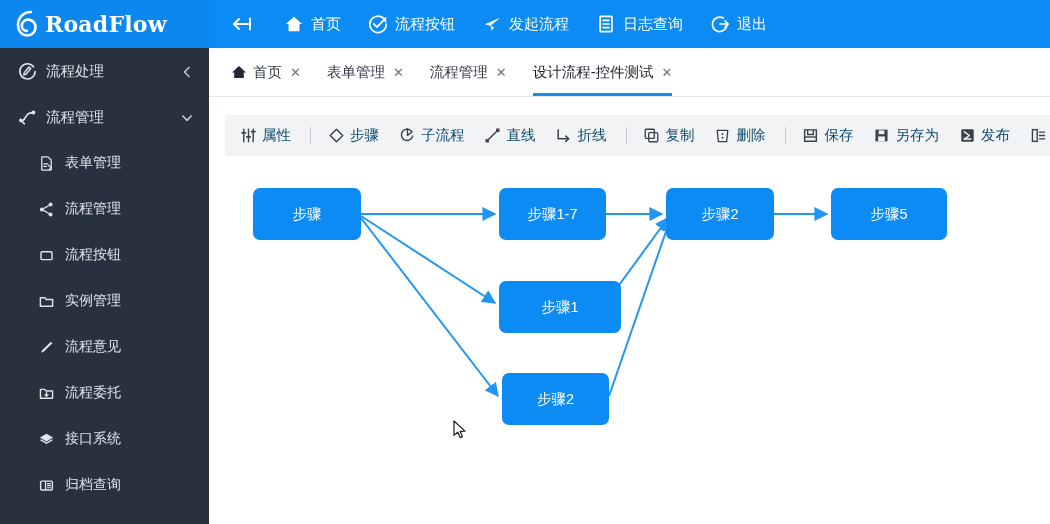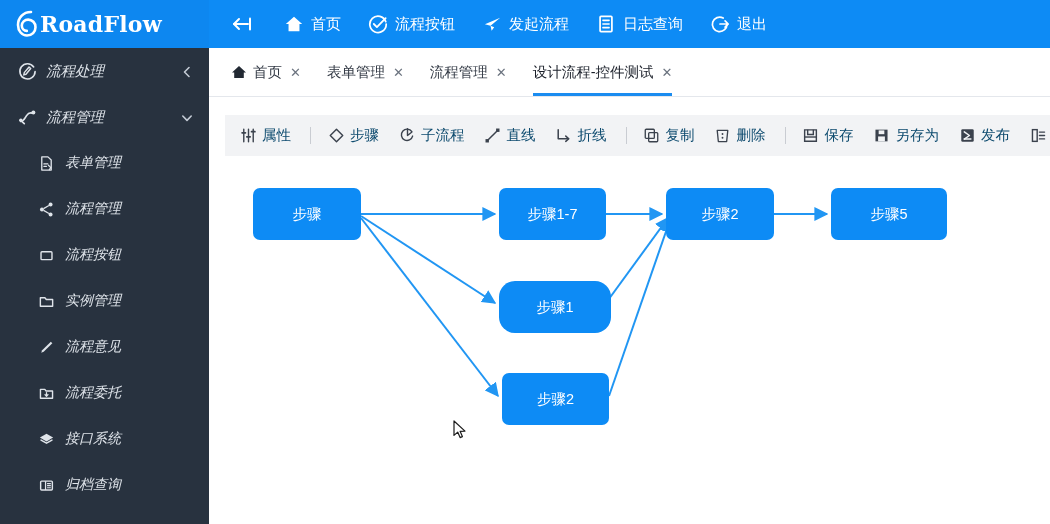--- a/index.html
+++ b/index.html
@@ -19,28 +19,28 @@
     overflow: hidden;
   }
   #logo-bar {
     height: 48px; background: #0d87f0;
     display: flex; align-items: center;
     padding-left: 14px;
   }
   #logo-mark { width: 26px; height: 30px; flex: 0 0 26px; }
   #logo-text {
     color: #ffffff; font-size: 22px; font-weight: bold;
-    letter-spacing: .2px; 
+    letter-spacing: .2px; margin-left: 5px;
     font-family: "DejaVu Serif", "Liberation Serif", serif;
   }
   .side-item {
     position: relative;
     display: flex; align-items: center;
     height: 46px; color: #dfe4ea;
-    font-size: 14.5px; cursor: pointer; font-style: italic;
+    font-size: 14.5px; cursor: pointer;
   }
   .side-item.lvl1 { padding-left: 17px; }
   .side-item.lvl2 { padding-left: 36px; font-size: 14px; }
   .side-ico {
     width: 20px; height: 20px; flex: 0 0 20px;
     display: flex; align-items: center; justify-content: center;
     margin-right: 9px;
   }
   .side-ico svg { display: block; }
   .side-label { white-space: nowrap; }
@@ -509,21 +509,21 @@
       </div>
     <div class="node" style="left:290px; top:32px;  width:107px; height:52px;">
         <span>步骤1-7</span>
       </div>
     <div class="node" style="left:457px; top:32px;  width:108px; height:52px;">
         <span>步骤2</span>
       </div>
     <div class="node" style="left:622px; top:32px;  width:116px; height:52px;">
         <span>步骤5</span>
       </div>
-    <div class="node" style="left:290px; top:125px; width:112px; height:52px;border-radius:16px;">
+    <div class="node" style="left:290px; top:125px; width:122px; height:52px;">
         <span>步骤1</span>
       </div>
     <div class="node" style="left:293px; top:217px; width:107px; height:52px;">
         <span>步骤2</span>
       </div>
 
     <svg id="cursor" style="left:244px; top:264px;" viewBox="0 0 14 20">
       <path d="M1 1 L1 15.4 L4.7 12.1 L7.1 17.6 L9.4 16.6 L7.1 11.3 L12 11.1 Z" fill="#ffffff" stroke="#1c1c1c" stroke-width="1.2" stroke-linejoin="round"></path>
     </svg>
 

